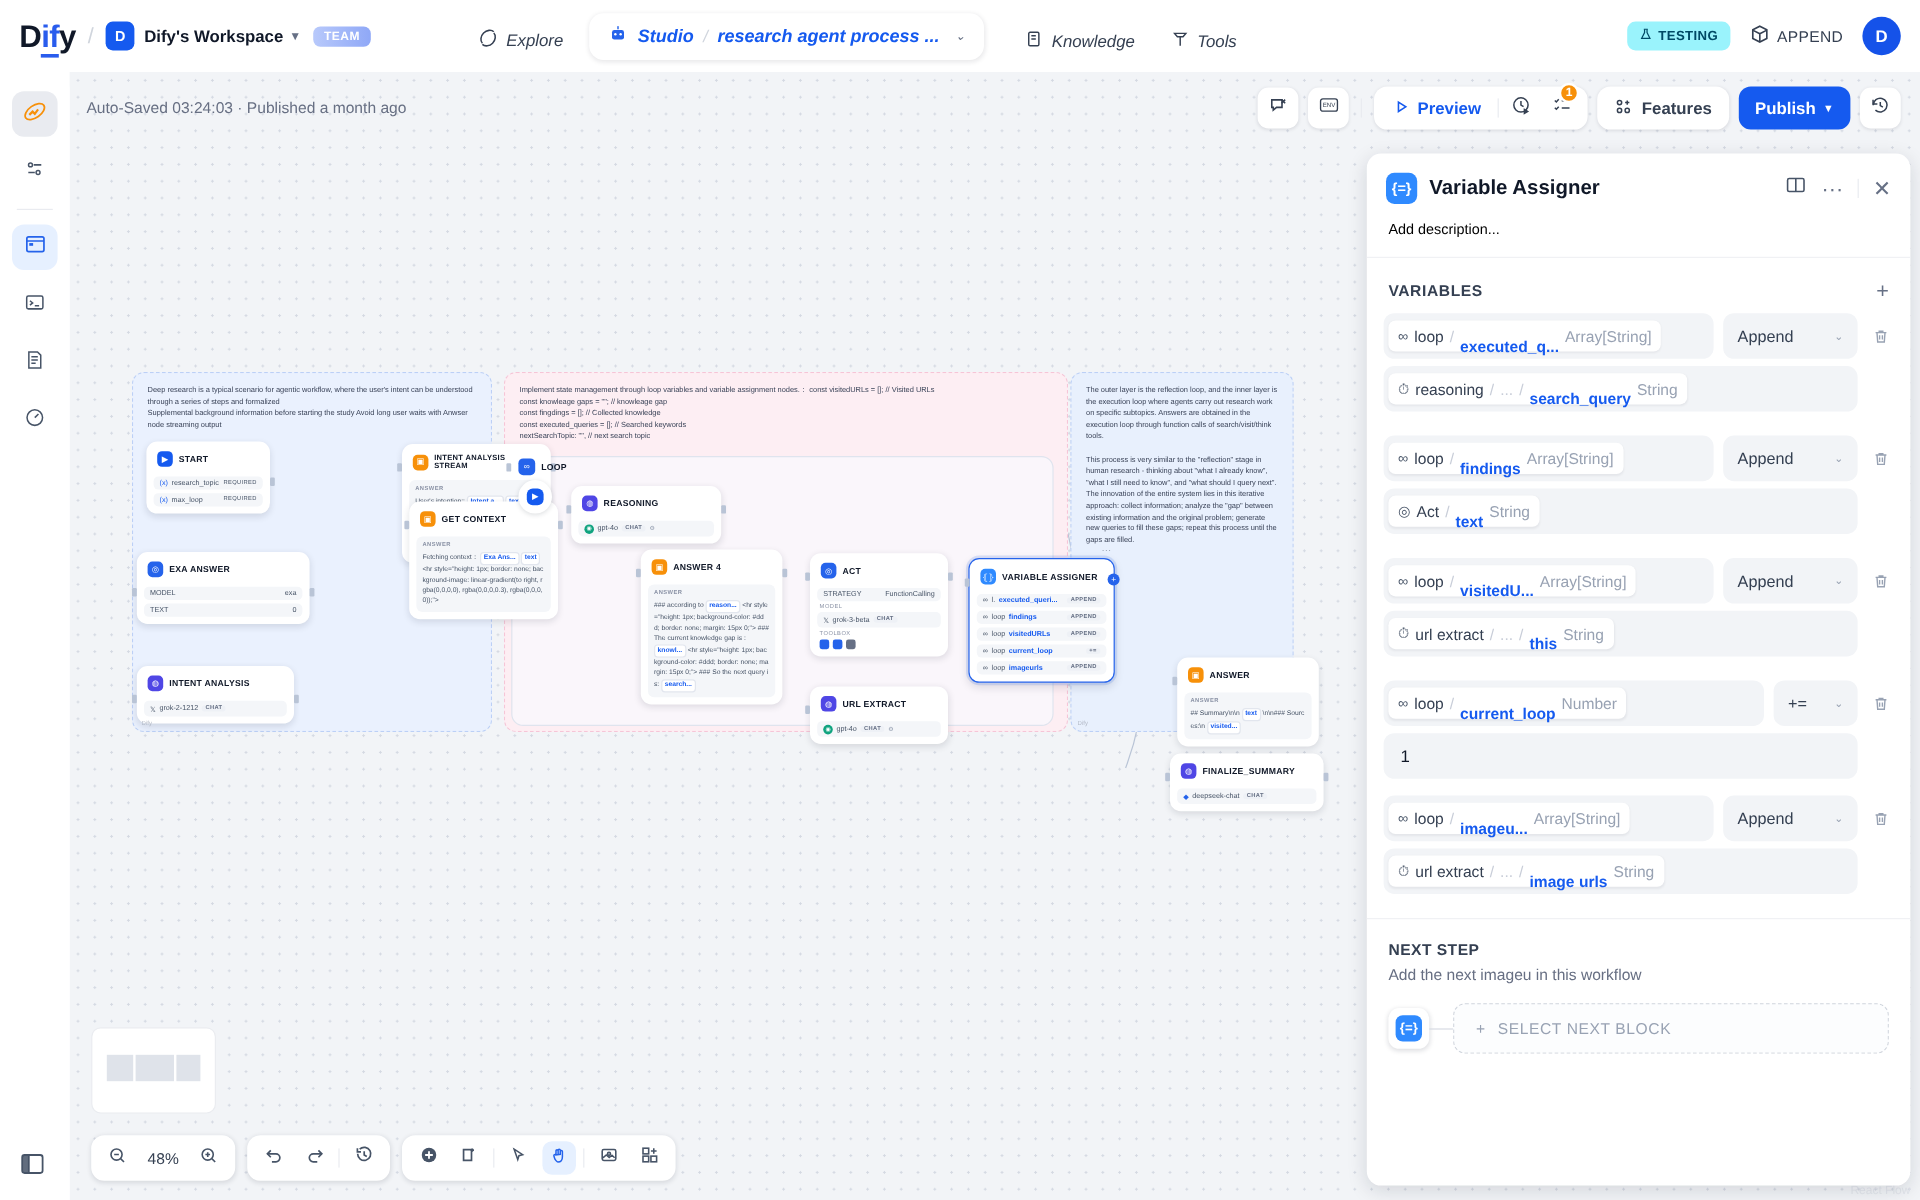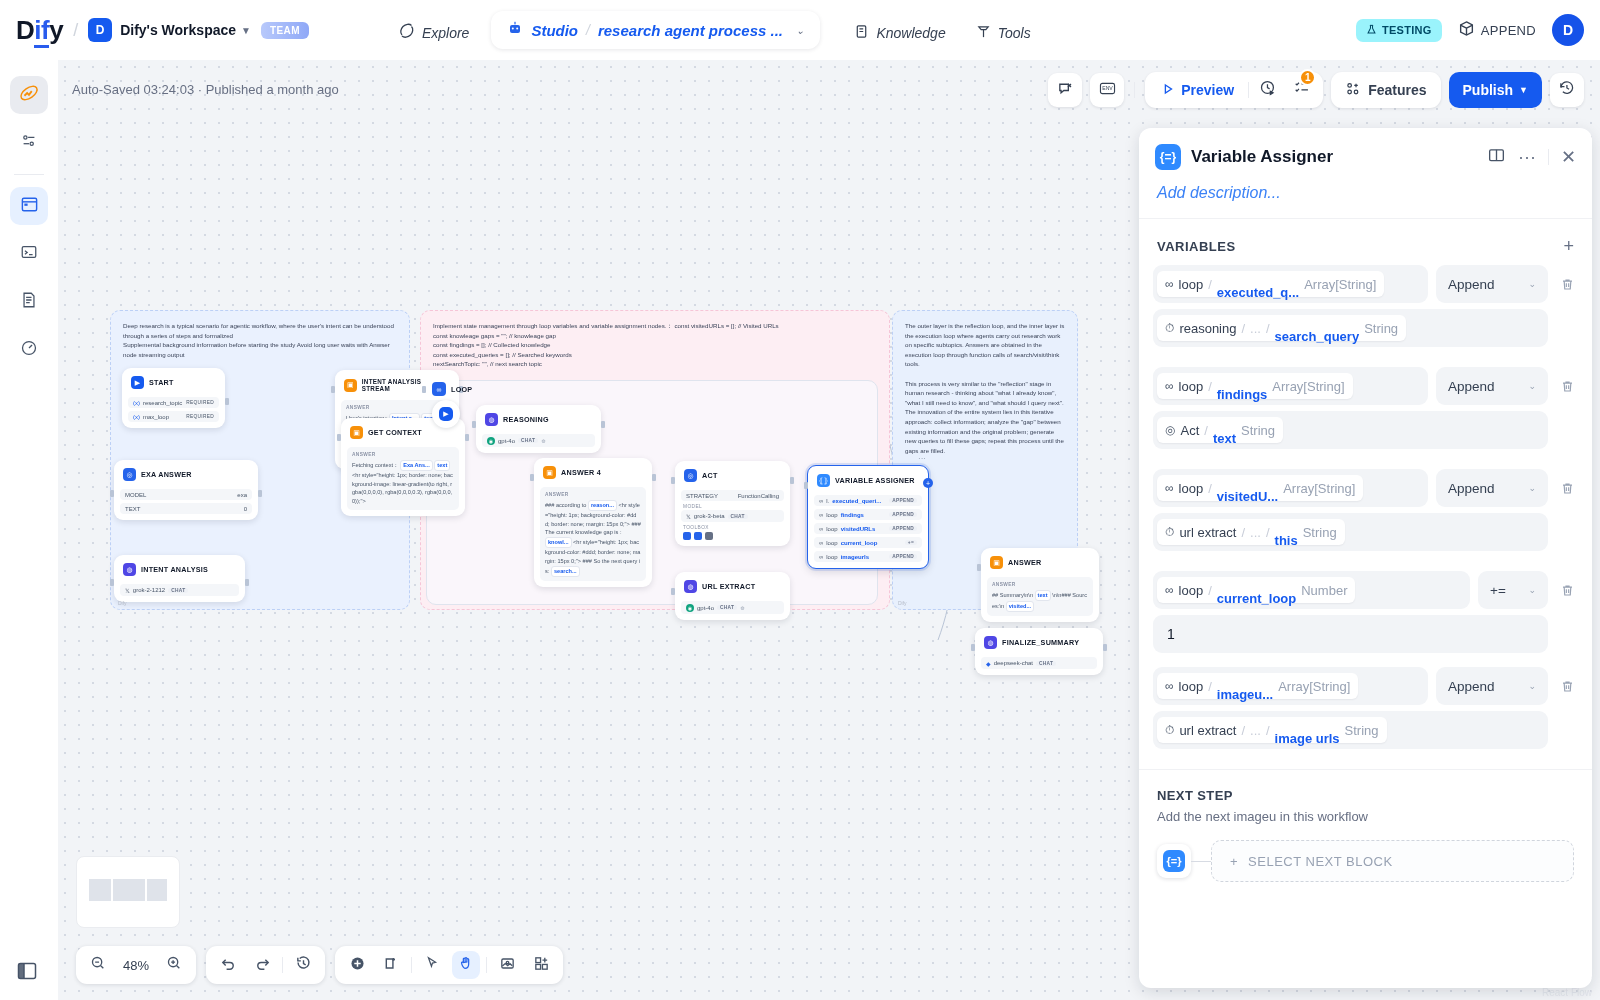--- a/index.html
+++ b/index.html
@@ -123,21 +123,21 @@
 
   
   .panel { position: absolute; right: 8px; top: 128px; width: 453px; height: 860px;
     background: #fff; border-radius: 12px; box-shadow: 0 4px 16px rgba(16,24,40,.13);
     z-index: 35; display: flex; flex-direction: column; }
   .p-head { display: flex; align-items: center; padding: 16px 16px 4px 16px; gap: 10px; }
   .p-icon { width: 26px; height: 26px; border-radius: 7px; background: #2f8aff; color: #fff;
     display: flex; align-items: center; justify-content: center; font-size: 12px; font-weight: 700; }
   .p-title { font-size: 17px; font-weight: 700; color: #101828; }
   .p-head-right { margin-left: auto; display: flex; align-items: center; gap: 12px; color: #667085; }
-  .p-desc { padding: 10px 18px 16px; font-size: 16px; color: #3b82f6; font-style: italic; }
+  .p-desc { padding: 10px 18px 16px; font-size: 12px; color: #000000; }
   .p-divider { height: 1px; background: #f0f1f4; margin: 0 0px; }
   .sec-head { display: flex; align-items: center; padding: 18px 18px 10px; }
   .sec-title { font-size: 13px; font-weight: 700; color: #354052; letter-spacing: .5px; }
   .sec-add { margin-left: auto; color: #667085; font-size: 18px; line-height: 1; }
   .vargroup { padding: 0 14px; margin-bottom: 14px; }
   .varline { display: flex; align-items: center; gap: 8px; margin-bottom: 6px; }
   .varbox { flex: 1; background: #f2f4f7; border-radius: 9px; height: 38px;
     display: flex; align-items: center; padding: 0 4px; }
   .varinner { background: #fff; border-radius: 6px; height: 26px; display: inline-flex;
     align-items: center; gap: 5px; padding: 0 8px; font-size: 13px; color: #354052;

